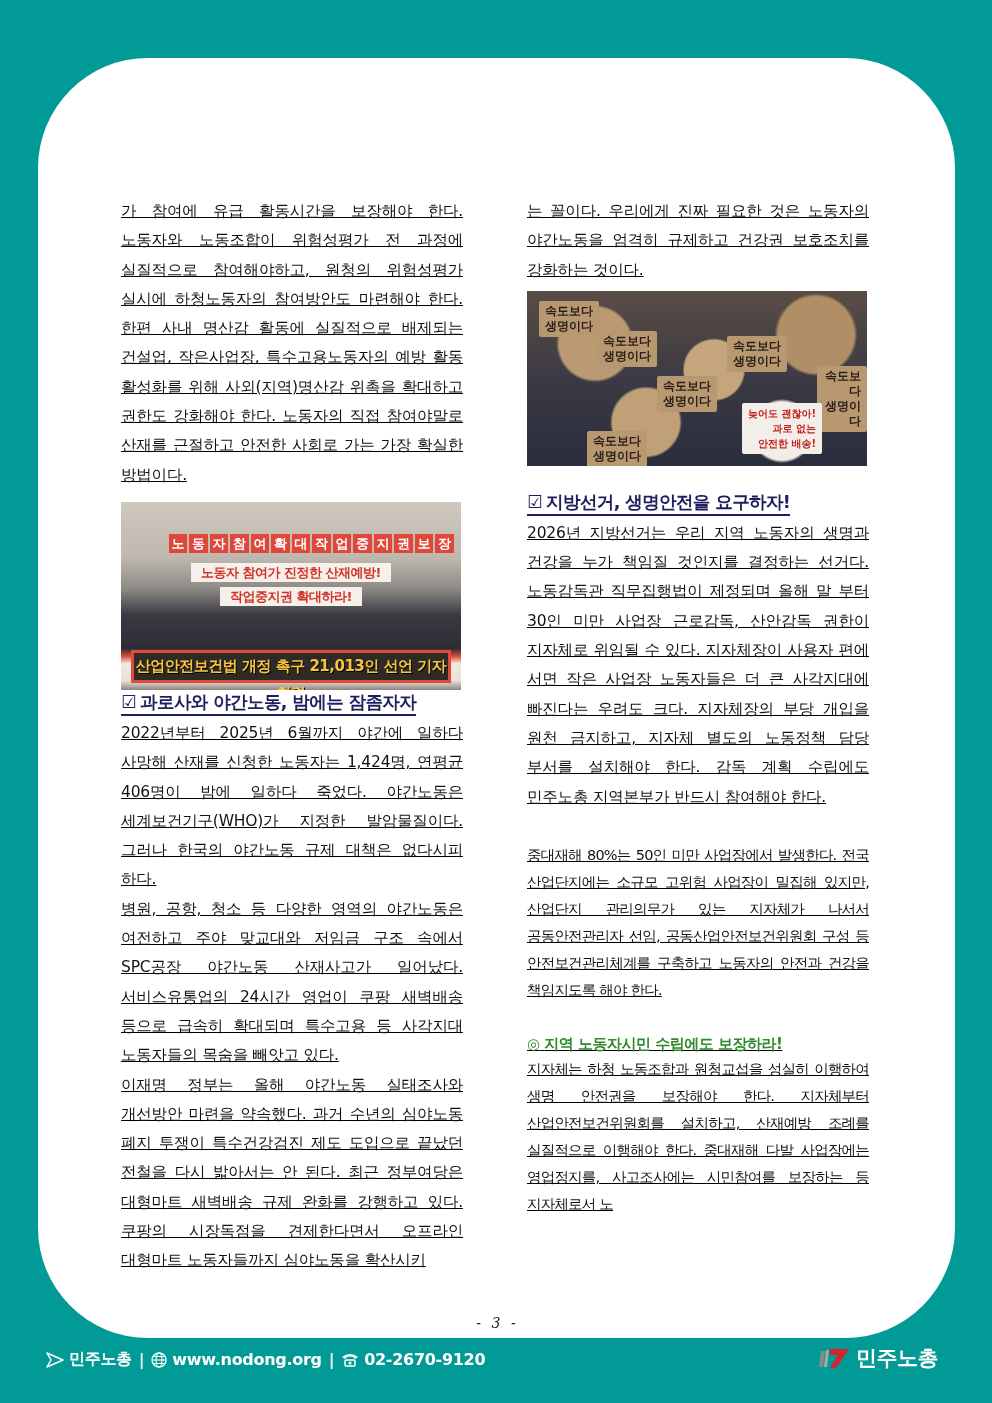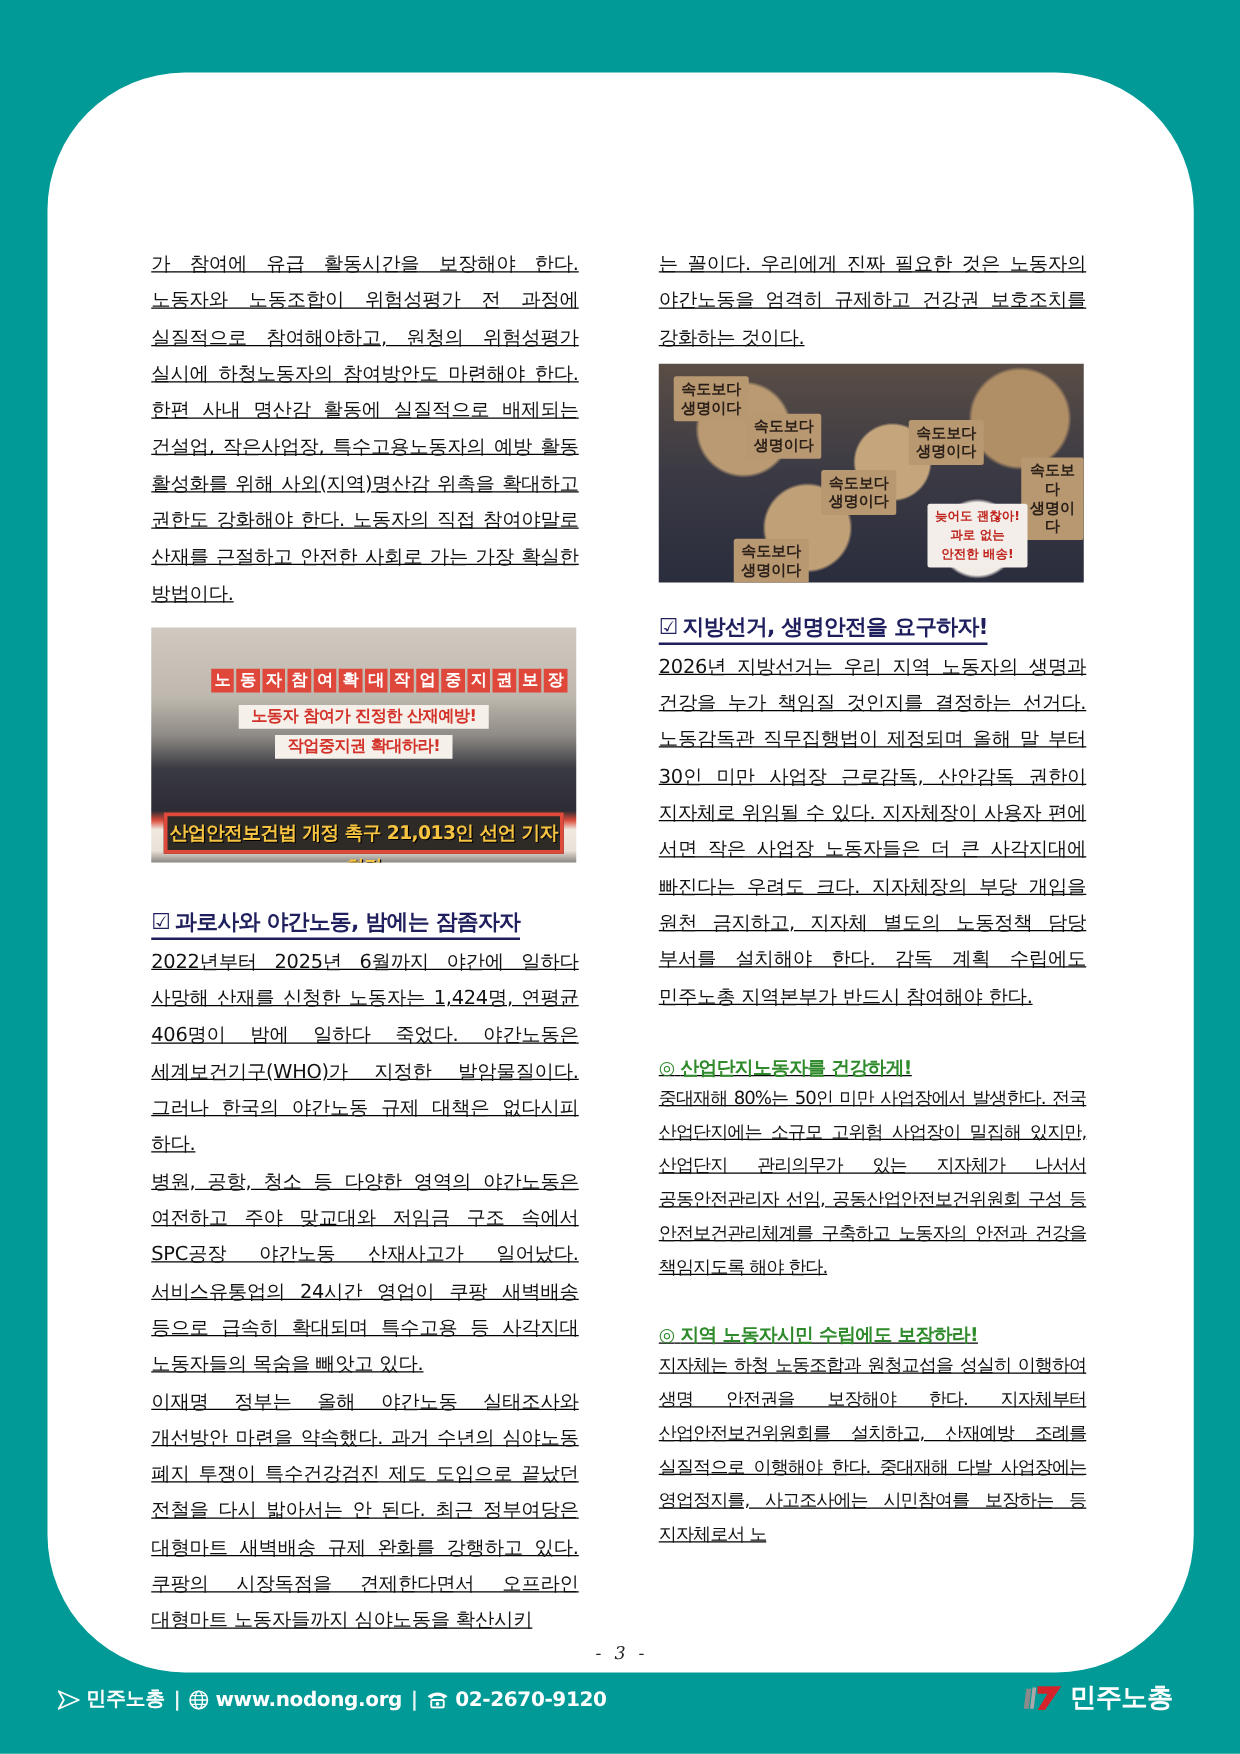--- a/index.html
+++ b/index.html
@@ -46,21 +46,21 @@
   .photo1 .cap-top span { background: #e0473b; padding: 2px 3px; margin: 0 1px; }
   .photo1 .cap-mid1 { top: 62px; color: #d3322a; }
   .photo1 .cap-mid1 span, .photo1 .cap-mid2 span { background: #f5f1ea; padding: 2px 10px; }
   .photo1 .cap-mid2 { top: 86px; color: #d3322a; }
   .photo1 .cap-banner {
     top: 148px; height: 27px; line-height: 27px; font-size: 15px; color: #f7c341;
     background: #2e2b27; margin: 0 10px; border: 3px solid #e04a3a; text-shadow: 1px 1px 0 #000;
   }
   .photo2 .sign {
     position: absolute; background: #b89870; color: #2a1f18; font-size: 12px; font-weight: bold;
-    padding: 3px 6px; line-height: 15px; text-align: center; border-radius: 2px;
+    padding: 3px 6px; line-height: 15px; text-align: right; border-radius: 2px;
   }
   .photo2 .sign.white { background: #f3eeea; color: #c0241e; }
   .heading {
     font-size: 17.5px; font-weight: bold; color: #1f1f5e; letter-spacing: -0.6px;
     border-bottom: 2px solid #1f1f5e; display: inline-block; line-height: 24px;
     padding-bottom: 0px; white-space: nowrap;
   }
   .heading .chk { font-weight: normal; margin-right: 4px; }
   .sub {
     font-size: 15px; font-weight: bold; color: #2e8a2a; letter-spacing: -0.5px; line-height: 24px;
@@ -91,21 +91,21 @@
 
   <div class="photo photo1" style="margin-top:12px;">
     <div class="cap cap-top">
       <span>노</span><span>동</span><span>자</span><span>참</span><span>여</span><span>확</span><span>대</span><span>작</span><span>업</span><span>중</span><span>지</span><span>권</span><span>보</span><span>장</span>
     </div>
     <div class="cap cap-mid2"><span>작업중지권 확대하라!</span></div>
     <div class="cap cap-mid1"><span>노동자 참여가 진정한 산재예방!</span></div>
     <div class="cap cap-banner">산업안전보건법 개정 촉구 21,013인 선언 기자회견</div>
   </div>
 
-  <div style="margin-top:36px;">
+  <div style="">
     <span class="heading">
       <span class="chk">☑</span><span>과로사와 야간노동, 밤에는 잠좀자자</span>
     </span>
   </div>
   <p class="p" style="margin-top:3px;">2022년부터 2025년 6월까지 야간에 일하다 사망해 산재를 신청한 노동자는 1,424명, 연평균 406명이 밤에 일하다 죽었다. 야간노동은 세계보건기구(WHO)가 지정한 발암물질이다. 그러나 한국의 야간노동 규제 대책은 없다시피 하다.</p>
   <p class="p">병원, 공항, 청소 등 다양한 영역의 야간노동은 여전하고 주야 맞교대와 저임금 구조 속에서 SPC공장 야간노동 산재사고가 일어났다. 서비스유통업의 24시간 영업이 쿠팡 새벽배송 등으로 급속히 확대되며 특수고용 등 사각지대 노동자들의 목숨을 빼앗고 있다.</p>
   <p class="p">이재명 정부는 올해 야간노동 실태조사와 개선방안 마련을 약속했다. 과거 수년의 심야노동 폐지 투쟁이 특수건강검진 제도 도입으로 끝났던 전철을 다시 밟아서는 안 된다. 최근 정부여당은 대형마트 새벽배송 규제 완화를 강행하고 있다. 쿠팡의 시장독점을 견제한다면서 오프라인 대형마트 노동자들까지 심야노동을 확산시키</p>
 </div>
 
 <div class="col col-right">
@@ -122,21 +122,20 @@
   </div>
 
   <div style="margin-top:24px;">
     <span class="heading">
       <span class="chk">☑</span><span>지방선거, 생명안전을 요구하자!</span>
     </span>
   </div>
   <p class="p" style="margin-top:3px;">2026년 지방선거는 우리 지역 노동자의 생명과 건강을 누가 책임질 것인지를 결정하는 선거다. 노동감독관 직무집행법이 제정되며 올해 말 부터 30인 미만 사업장 근로감독, 산안감독 권한이 지자체로 위임될 수 있다. 지자체장이 사용자 편에 서면 작은 사업장 노동자들은 더 큰 사각지대에 빠진다는 우려도 크다. 지자체장의 부당 개입을 원천 금지하고, 지자체 별도의 노동정책 담당 부서를 설치해야 한다. 감독 계획 수립에도 민주노총 지역본부가 반드시 참여해야 한다.</p>
 
   <div style="margin-top:30px;">
-    <div class="sub"><span>◎</span> <span>산업단지노동자를 건강하게!</span></div>
     <p class="p tight">중대재해 80%는 50인 미만 사업장에서 발생한다. 전국 산업단지에는 소규모 고위험 사업장이 밀집해 있지만, 산업단지 관리의무가 있는 지자체가 나서서 공동안전관리자 선임, 공동산업안전보건위원회 구성 등 안전보건관리체계를 구축하고 노동자의 안전과 건강을 책임지도록 해야 한다.</p>
   </div>
 
   <div style="margin-top:28px;">
     <div class="sub"><span>◎</span> <span>지역 노동자시민 수립에도 보장하라!</span></div>
     <p class="p tight">지자체는 하청 노동조합과 원청교섭을 성실히 이행하여 생명 안전권을 보장해야 한다. 지자체부터 산업안전보건위원회를 설치하고, 산재예방 조례를 실질적으로 이행해야 한다. 중대재해 다발 사업장에는 영업정지를, 사고조사에는 시민참여를 보장하는 등 지자체로서 노</p>
   </div>
 </div>
 
 <div class="pagenum">- 3 -</div>

